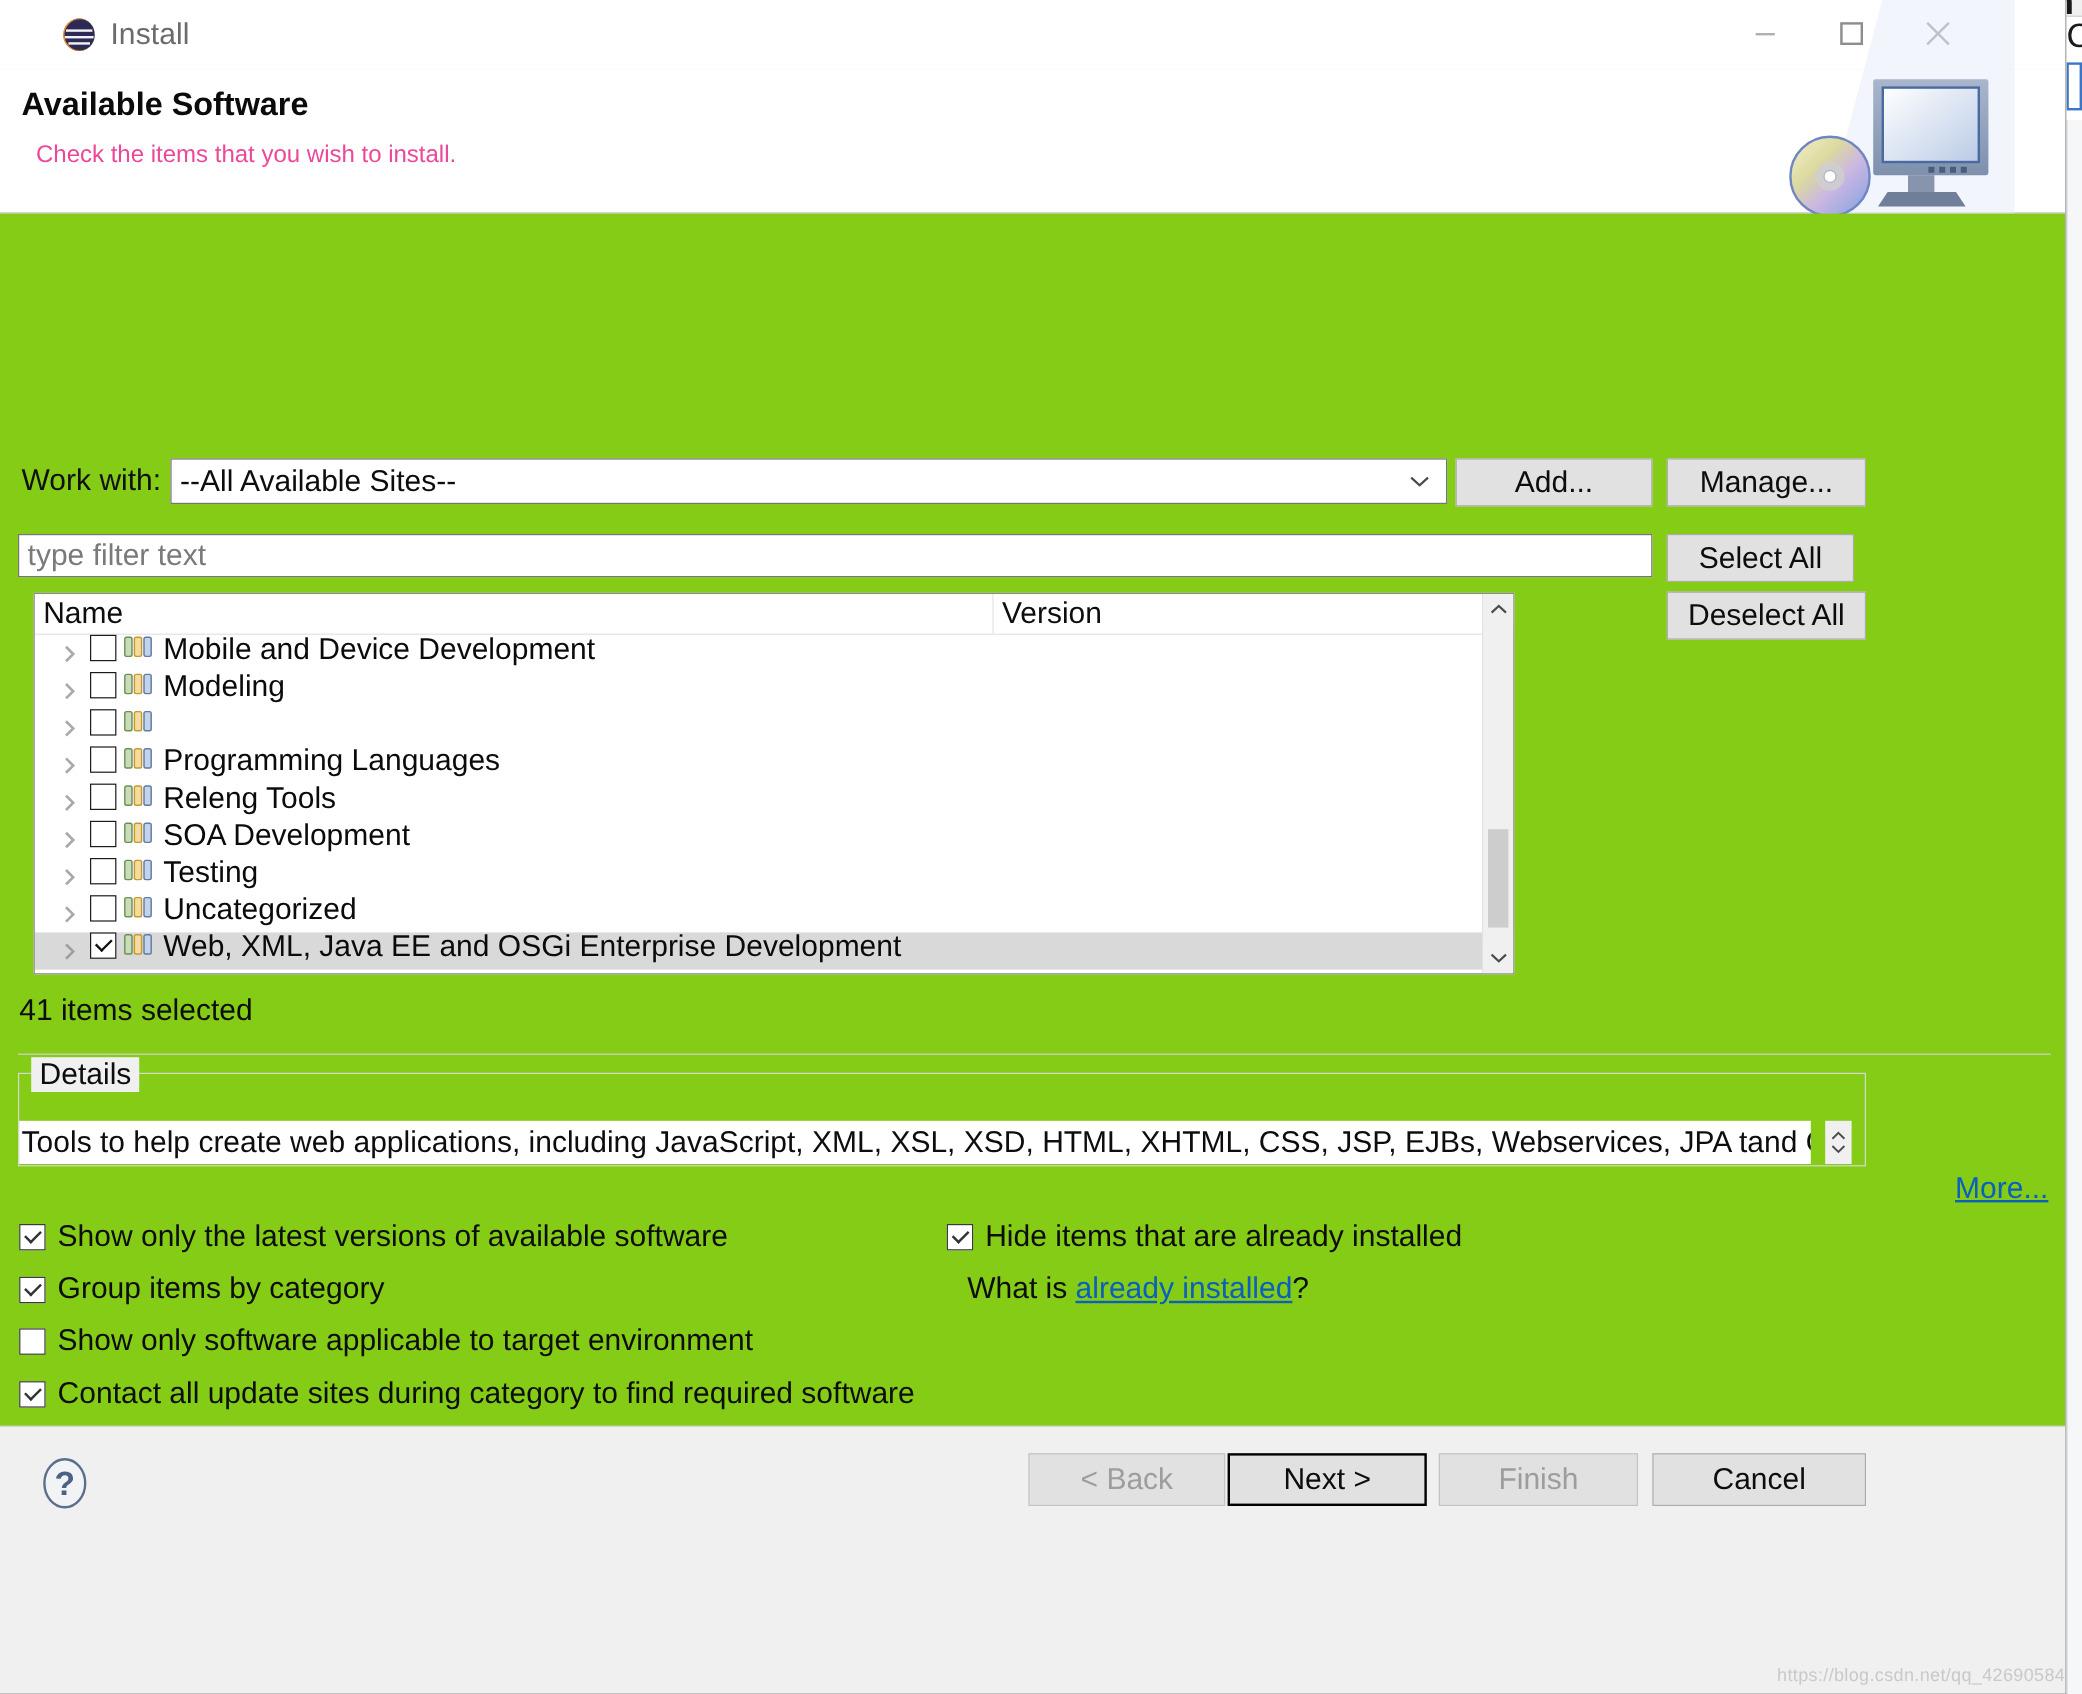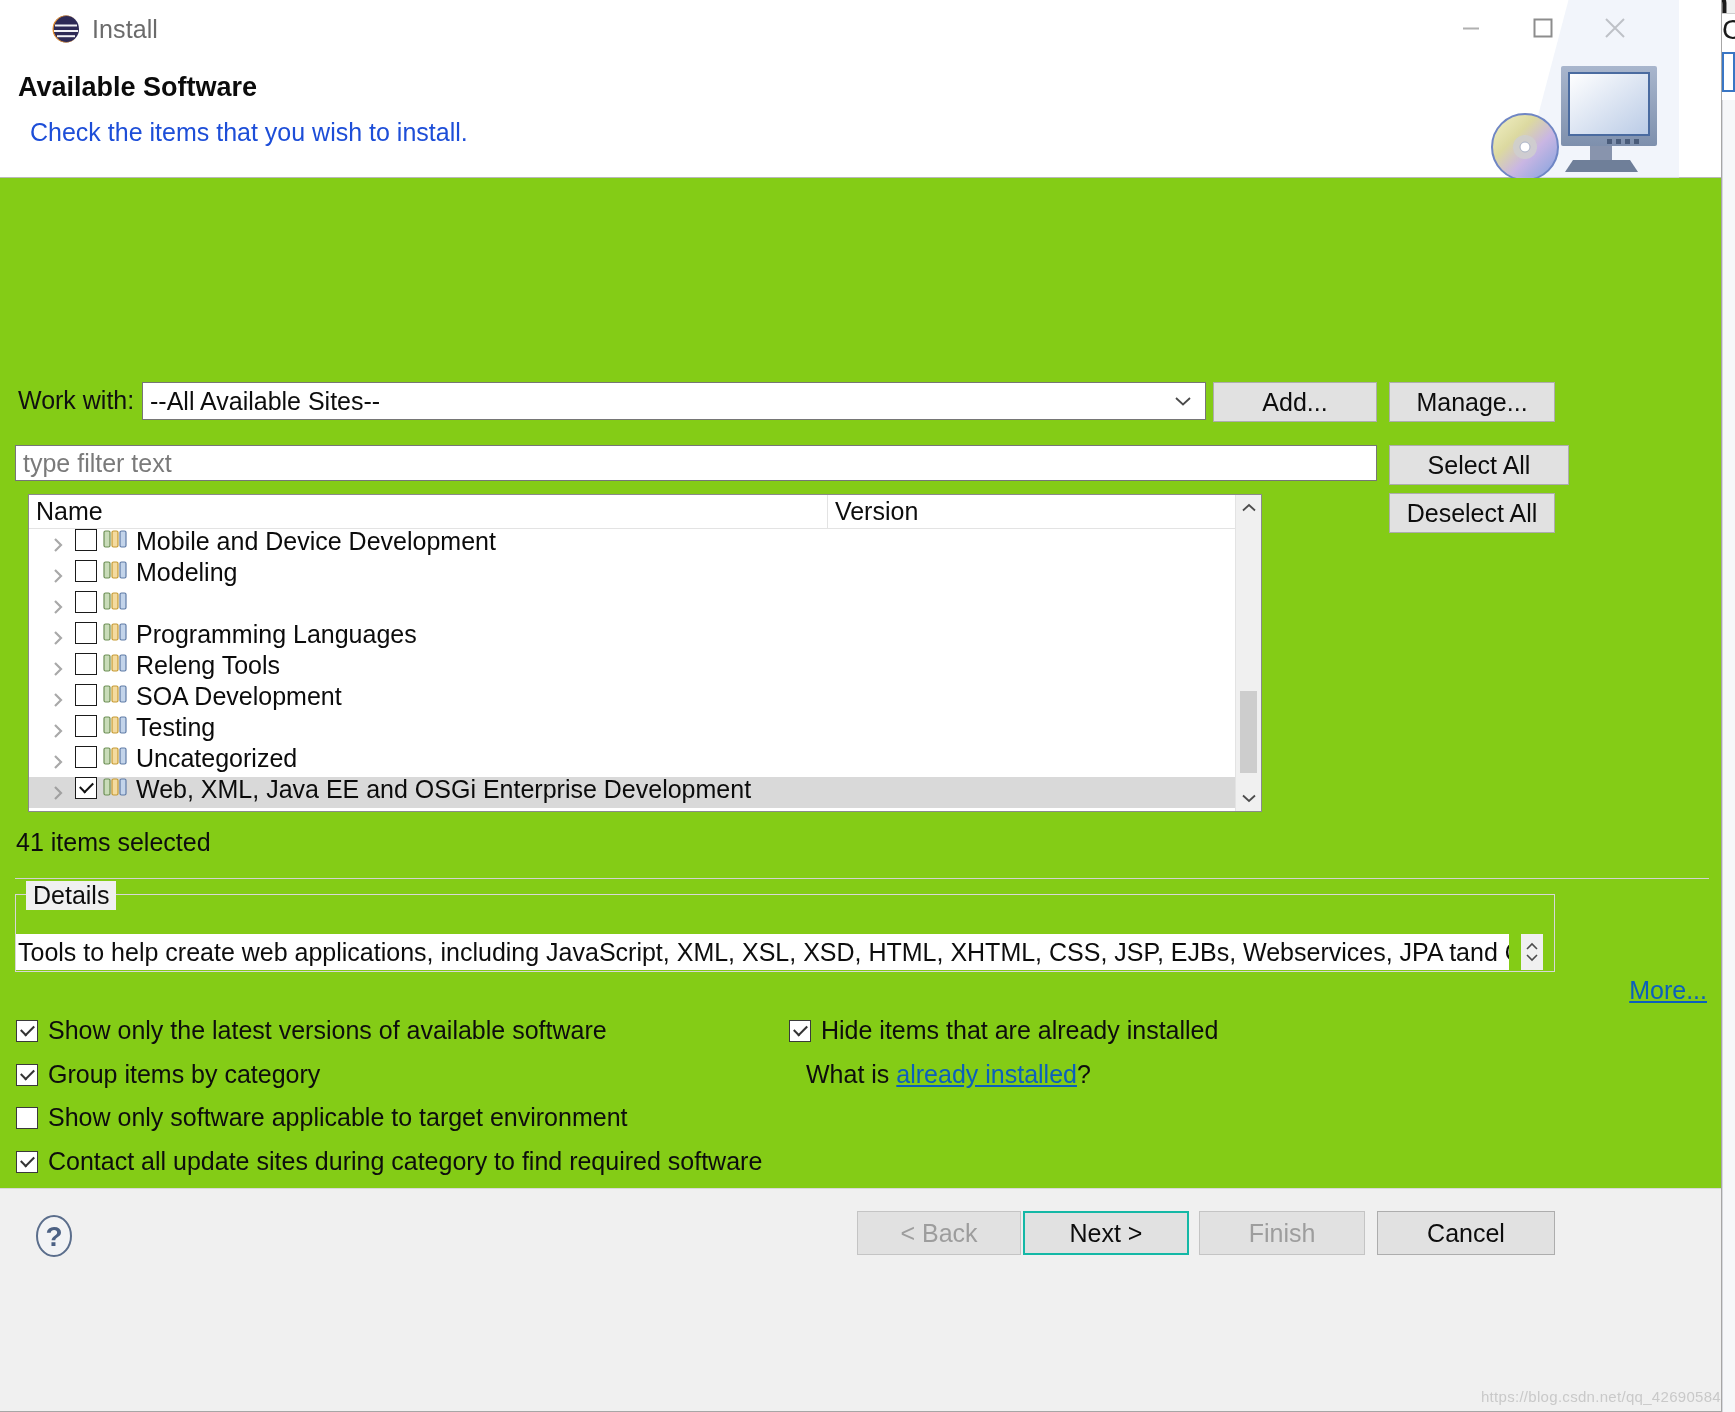--- a/index.html
+++ b/index.html
@@ -78,21 +78,21 @@
     height: 120px;
     background: #ffffff;
     border-bottom: 1px solid #b9b9b9;
   }
   #header-title {
     position: absolute; left: 18px; top: 14px;
     font-size: 27px; font-weight: bold; color: #0b0b0b;
   }
   #header-sub {
     position: absolute; left: 30px; top: 60px;
-    font-size: 25px; color: #1d4ed8;
+    font-size: 20px; color: #ec4899;
   }
   #header-art {
     position: absolute; right: 42px; top: -60px;
     width: 230px; height: 190px;
   }
 
   
   #body { position: relative; height: 1055px; background: #84cc16; }
 
   
@@ -118,21 +118,21 @@
   .gbtn {
     position: absolute;
     background: #e1e1e1; border: 1px solid #adadad;
     font-size: 25px; color: #0d0d0d;
     display: flex; align-items: center; justify-content: center;
     font-family: "Liberation Sans", sans-serif;
     padding: 0;
   }
   #btn-add     { left: 1213px; top: 204px; width: 164px; height: 40px; }
   #btn-manage  { left: 1389px; top: 204px; width: 166px; height: 40px; }
-  #btn-selall  { left: 1389px; top: 267px; width: 180px; height: 40px; }
+  #btn-selall  { left: 1389px; top: 267px; width: 156px; height: 40px; }
   #btn-deselall{ left: 1389px; top: 315px; width: 166px; height: 40px; }
 
   
   #filter {
     position: absolute; left: 15px; top: 267px;
     width: 1362px; height: 36px;
     background: #fff; border: 1px solid #767676;
     font-size: 25px; color: #7a7a7a;
     padding: 0 12px 0 7px; line-height: 34px;
     white-space: nowrap; overflow: hidden;
@@ -288,21 +288,21 @@
     width: 40px; height: 44px;
   }
   .fbtn {
     position: absolute; top: 22px; height: 44px;
     font-size: 25px;
     display: flex; align-items: center; justify-content: center;
     border: 1px solid #adadad; background: #e1e1e1; color: #0d0d0d;
   }
   .fbtn.disabled { color: #9d9d9d; background: #e1e1e1; border-color: #c4c4c4; }
   .fbtn.primary {
-    background: #e1e1e1; border: 2px solid #14b8a6;
+    background: #e1e1e1; border: 2px solid #000000;
   }
   #btn-back   { left: 857px; width: 164px; }
   #btn-next   { left: 1023px; width: 166px; }
   #btn-finish { left: 1199px; width: 166px; }
   #btn-cancel { left: 1377px; width: 178px; }
 
   #watermark {
     position: absolute; right: 14px; bottom: 7px;
     font-size: 15px; color: #c9c9c9; letter-spacing: .3px;
     white-space: nowrap;

